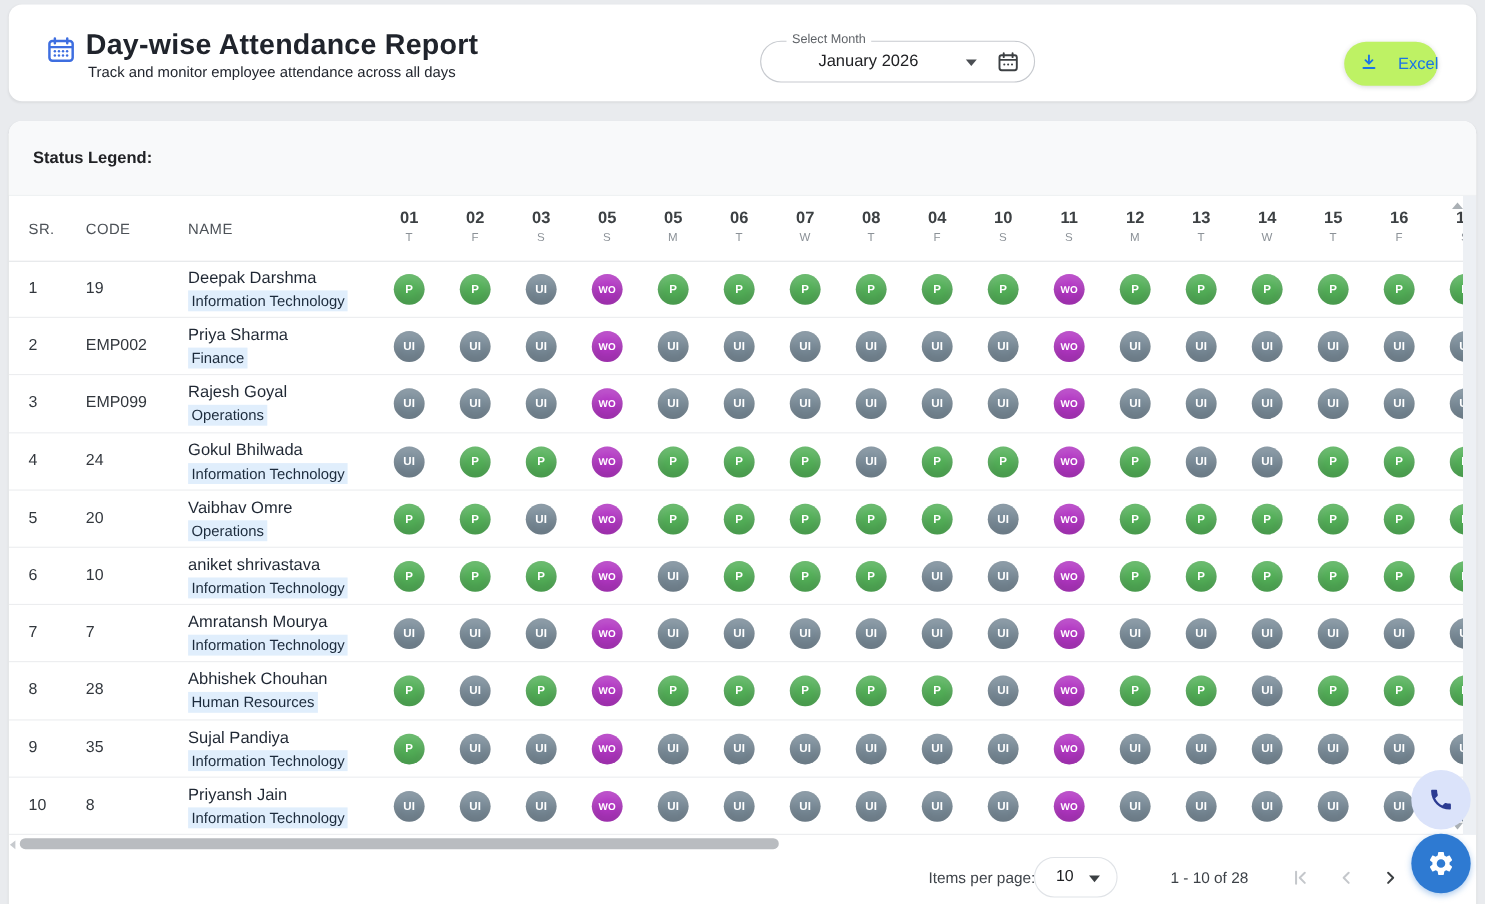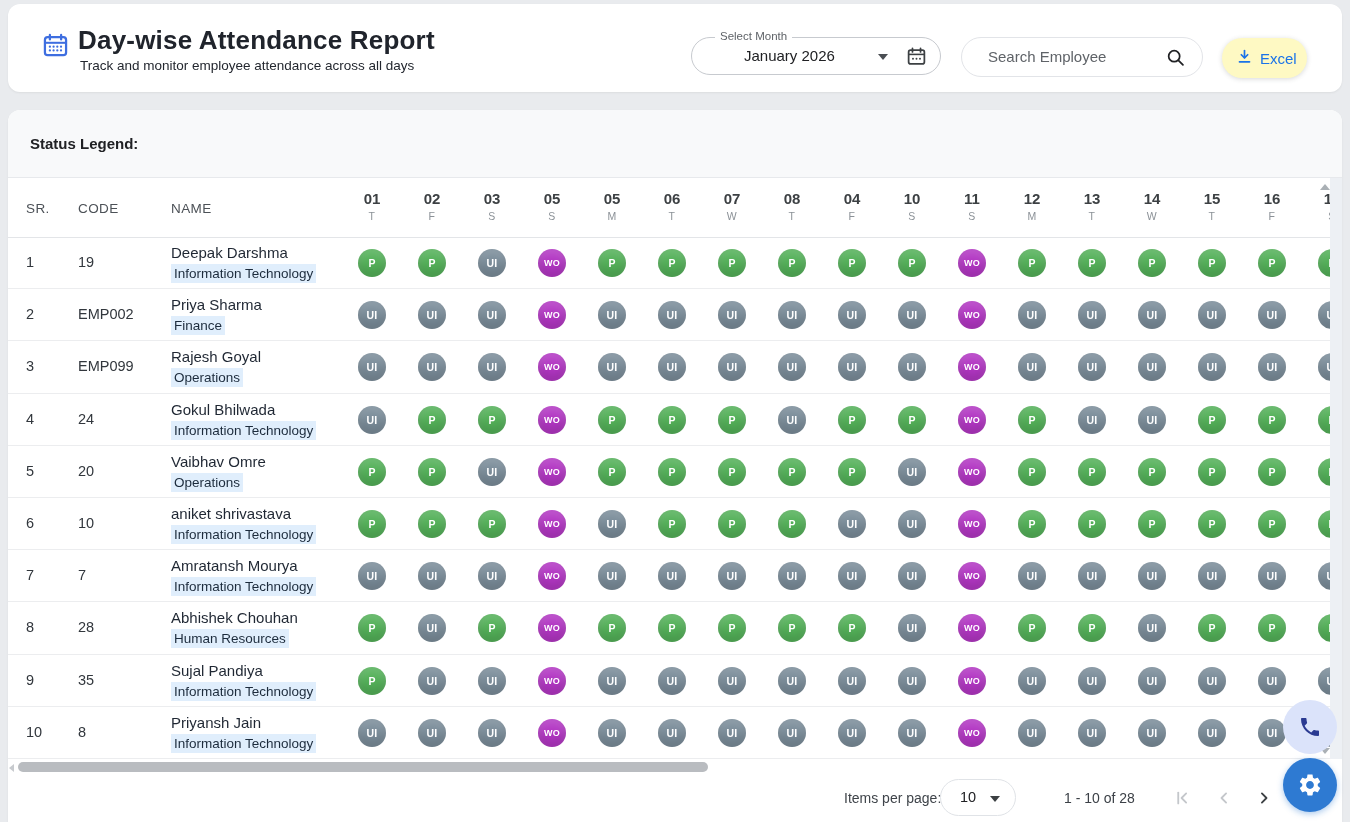--- a/index.html
+++ b/index.html
@@ -25,22 +25,22 @@
   .month-cal{position:absolute;right:13px;top:8px;}
 
   .search-field{position:absolute;left:953px;top:33px;width:242px;height:40px;background:#fff;
                 border:1px solid #e2e4e8;border-radius:20px;box-sizing:border-box;}
   .search-field input{position:absolute;left:24px;top:9px;width:140px;border:0;outline:0;background:transparent;
                 font-size:15px;color:#202124;font-family:"Liberation Sans",sans-serif;}
   .search-field input::placeholder{color:#5f6368;opacity:1;}
   .search-ic{position:absolute;right:16px;top:9px;}
 
   .excel-btn{position:absolute;left:1214px;top:34px;width:85px;height:40px;border:0;border-radius:20px;
-             background:#fef9c3;box-shadow:0 1px 5px rgba(60,64,67,.20);display:flex;align-items:center;
-             gap:7px;padding:0 0 0 14px;color:#1a73e8;font-size:15px;cursor:pointer;
+             background:#bef264;box-shadow:0 1px 5px rgba(60,64,67,.20);display:flex;align-items:center;
+             gap:18px;padding:0 0 0 14px;color:#1a73e8;font-size:15px;cursor:pointer;
              font-family:"Liberation Sans",sans-serif;box-sizing:border-box;}
 
   
   .main-card{position:absolute;left:8px;top:110px;width:1334px;height:712px;background:#fff;
              border-radius:12px 12px 0 0;box-shadow:0 1px 2px rgba(60,64,67,.08);}
   .legend-bar{position:absolute;left:0;top:0;width:1334px;height:68px;background:#f8f9fa;
               border-radius:12px 12px 0 0;border-bottom:1px solid #e7e9ec;display:flex;align-items:center;
               padding-left:22px;box-sizing:border-box;}
   .legend-title{font-size:15px;font-weight:700;color:#202124;margin-right:17px;}
   .chips{display:flex;gap:13px;}
@@ -133,29 +133,20 @@
           <line x1="3" y1="9.6" x2="21" y2="9.6" stroke="#3c4043" stroke-width="1.8"></line>
           <g fill="#3c4043">
               <circle cx="8" cy="14.5" r="1.1"></circle>
               <circle cx="12" cy="14.5" r="1.1"></circle>
               <circle cx="16" cy="14.5" r="1.1"></circle>
             </g>
         </svg>
       </span>
     </div>
 
-    <div class="search-field">
-      <input type="text" placeholder="Search Employee" style="">
-      <span class="search-ic">
-        <svg width="21" height="21" viewBox="0 0 24 24" fill="none">
-          <circle cx="10.5" cy="10.5" r="6.3" stroke="#202124" stroke-width="2"></circle>
-          <path d="M15.3 15.3l5.2 5.2" stroke="#202124" stroke-width="2" stroke-linecap="round"></path>
-        </svg>
-      </span>
-    </div>
 
     <button class="excel-btn">
       <span>
         <svg width="17" height="17" viewBox="0 0 24 24" fill="none">
           <path d="M12 3.5v10" stroke="#1a73e8" stroke-width="2.4" stroke-linecap="round"></path>
           <path d="M7.5 9.5l4.5 4.5 4.5-4.5" stroke="#1a73e8" stroke-width="2.4" stroke-linecap="round" stroke-linejoin="round"></path>
           <path d="M5 19.5h14" stroke="#1a73e8" stroke-width="2.6" stroke-linecap="round"></path>
         </svg>
       </span>
       <span>Excel</span>

